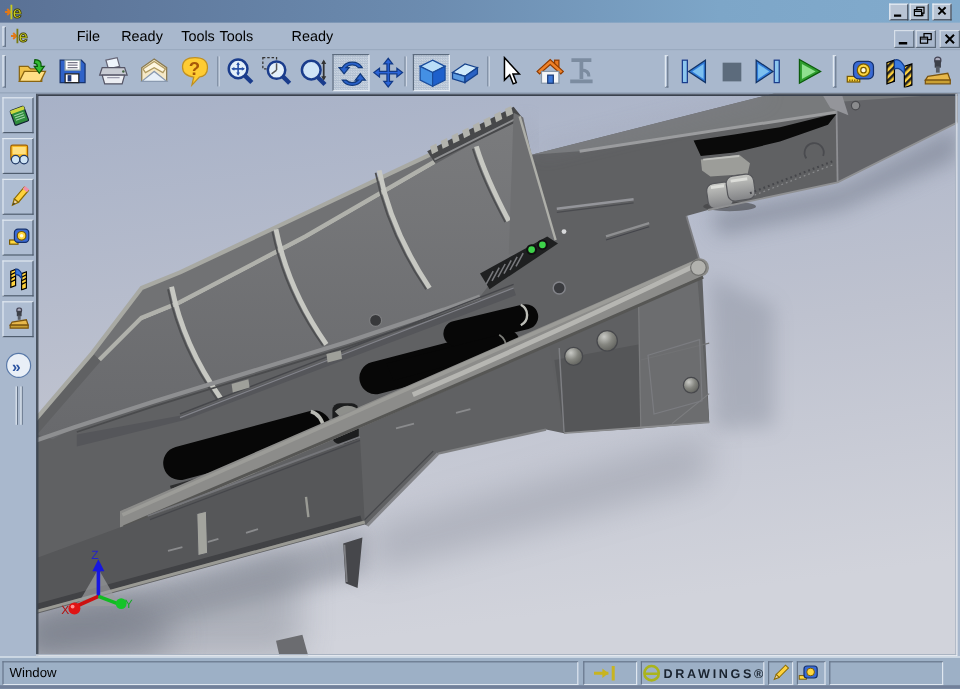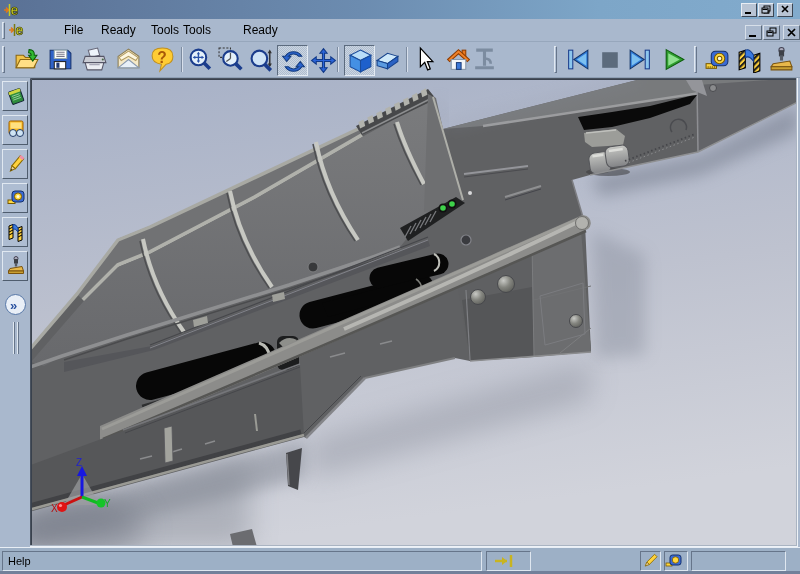--- a/index.html
+++ b/index.html
@@ -501,27 +501,33 @@
    </g>
 
    <path d="M0.5,469 L0.5,0.5 L768,0.5" stroke="#49525f" stroke-width="1" fill="none"></path>
    <path d="M1.5,469 L1.5,1.5 L768,1.5" stroke="#39414d" stroke-width="1" fill="none"></path>
    <path d="M0,467.5 L768,467.5 M766.5,0 L766.5,469" stroke="#aab4c2" stroke-width="1"></path>
    <path d="M0,468.5 L768,468.5 M767.5,0 L767.5,469" stroke="#eef2f7" stroke-width="1"></path>
   </svg>
   </div>
   <div id="status">
     <div class="sp" style="left:2px;width:480px">
-        <span style="position:absolute;left:5px;top:3px">Help</span>
+        <span style="position:absolute;left:5px;top:3px">Window</span>
       </div>
     <div class="sp" style="left:486px;width:45px">
       <svg width="43" height="18">
           <path d="M8,9 L20,9" stroke="#c8b420" stroke-width="2.5"></path>
           <path d="M20,9 L15,5 15,13 Z" fill="#c8b420"></path>
           <path d="M24,3 L24,15" stroke="#c8b420" stroke-width="2.5"></path>
+        </svg></div>
+    <div class="sp" style="left:534px;width:103px">
+      <svg width="101" height="18">
+       <circle cx="8" cy="9" r="6" fill="none" stroke="#aab41c" stroke-width="2.2"></circle>
+       <path d="M2.5,9.5 L13.5,9.5" stroke="#aab41c" stroke-width="2"></path>
+       <text x="18" y="13" font-size="10.5" font-weight="bold" letter-spacing="2.2" fill="#1a2430">DRAWINGS®</text>
         </svg></div>
     <div class="sp" style="left:640px;width:21px">
       <svg width="19" height="18">
           <g transform="rotate(45 9 9)">
             <rect x="7.5" y="1" width="3.5" height="11" fill="#ffd23c" stroke="#8a6a00" stroke-width="0.8"></rect>
             <path d="M7.5,12 L9.2,16 11,12 Z" fill="#ecd2a0" stroke="#8a6a00" stroke-width="0.8"></path>
           </g>
         </svg></div>
     <div class="sp" style="left:664px;width:24px">
       <svg width="22" height="18">

